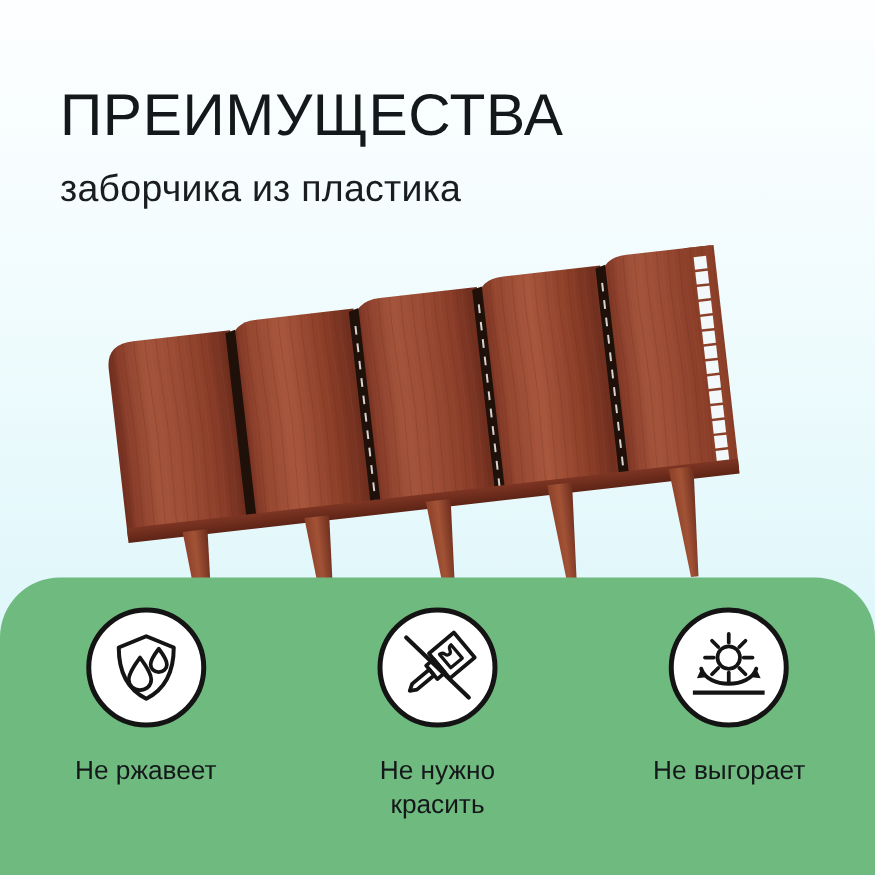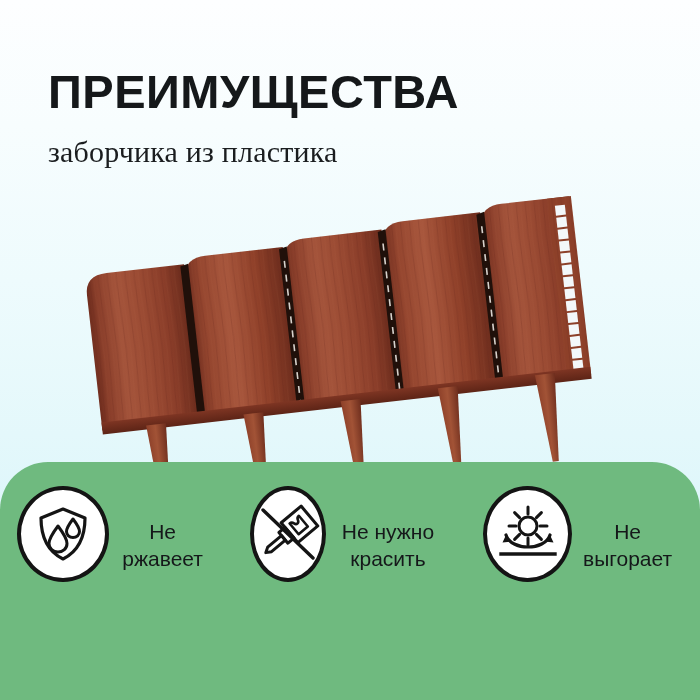--- a/index.html
+++ b/index.html
@@ -26,34 +26,33 @@
   .heading-block {
     position: absolute;
     left: 48px;
     top: 66px;
     width: 560px;
   }
   .title {
     font-size: 47px;
     line-height: 52px;
     letter-spacing: 0.5px;
-    font-weight: 700;
+    font-weight: 400;
     color: #15181a;
     margin: 0;
     white-space: nowrap;
   }
   .subtitle {
     font-size: 30px;
     line-height: 36px;
     letter-spacing: 0.2px;
     font-weight: 400;
     color: #1a1d1f;
     margin: 16px 0 0 0;
     white-space: nowrap;
-    font-family: Liberation Serif, serif;
   }
 
   
   .product {
     position: absolute;
     left: 0;
     top: 150px;
     width: 700px;
     height: 330px;
   }
@@ -77,21 +76,21 @@
     height: 238px;
     display: flex;
     justify-content: space-around;
     align-items: flex-start;
     padding-top: 24px;
     box-sizing: border-box;
   }
   .feature {
     width: 200px;
     display: flex;
-    flex-direction: row;
+    flex-direction: column;
     align-items: center;
   }
   .feature-badge {
     width: 96px;
     height: 96px;
     border-radius: 50%;
     background: #ffffff;
     border: 4px solid #141414;
     box-sizing: border-box;
     display: flex;

